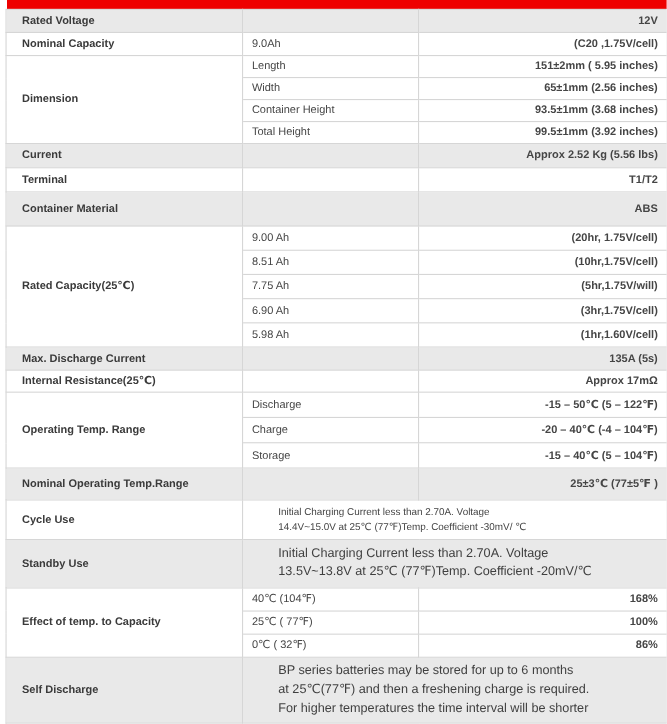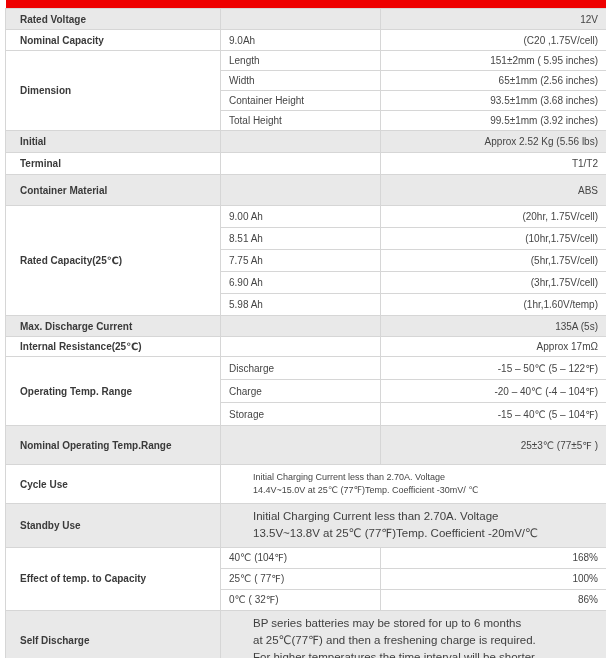--- a/index.html
+++ b/index.html
@@ -19,31 +19,31 @@
     font-size:10px; color:#454545;
     vertical-align:middle;
     overflow:hidden; white-space:nowrap;
   }
   tr.redbar td {
     background:#ee0000; height:8px; padding:0; border:0; border-bottom:1px solid #d6d6d6;
   }
   tr.gray td { background:#e9e9e9; }
   td.lbl { font-weight:bold; color:#3a3a3a; padding:3px 4px 3px 14px; }
   td.mid { padding:3px 4px 3px 8px; }
-  td.val { text-align:right; padding:3px 8px 3px 0; }
+  td.val { text-align:right; padding:3px 8px 3px 0;font-weight:bold; }
   td.txt { padding:4px 8px; white-space:normal; }
   td.txt div { white-space:nowrap;padding-left:24px; }
   .small div { font-size:9px; line-height:1.5; }
   .big div { font-size:11.5px; line-height:1.5; color:#3f3f3f; }
   tr.h21 { height:21px; }
   tr.h20 { height:20px; }
   tr.h22 { height:22px; }
   tr.h23 { height:23px; }
   tr.h31 { height:31px; }
-  tr.h29 { height:39px; }
+  tr.h29 { height:29px; }
   tr.h40 { height:40px;border-radius:20px; }
   tr.h53 { height:53px; }
 </style>
 </head>
 <body>
 
 <div class="wrap">
   <table class="spec">
     <colgroup>
         <col class="c1">
@@ -80,21 +80,21 @@
     <tr class="h20">
       <td class="mid">Container Height</td>
       <td class="val">93.5±1mm (3.68 inches)</td>
     </tr>
     <tr class="h20">
       <td class="mid">Total Height</td>
       <td class="val">99.5±1mm (3.92 inches)</td>
     </tr>
 
     <tr class="gray h22">
-      <td class="lbl">Initial</td>
+      <td class="lbl">Current</td>
       <td class="mid"></td>
       <td class="val">Approx 2.52 Kg (5.56 lbs)</td>
     </tr>
 
     <tr class="h22">
       <td class="lbl">Terminal</td>
       <td class="mid"></td>
       <td class="val">T1/T2</td>
     </tr>
 
@@ -108,29 +108,29 @@
       <td class="lbl" rowspan="5">Rated Capacity(25℃)</td>
       <td class="mid">9.00 Ah</td>
       <td class="val">(20hr, 1.75V/cell)</td>
     </tr>
     <tr class="h22">
       <td class="mid">8.51 Ah</td>
       <td class="val">(10hr,1.75V/cell)</td>
     </tr>
     <tr class="h22">
       <td class="mid">7.75 Ah</td>
-      <td class="val">(5hr,1.75V/cell)</td>
+      <td class="val">(5hr,1.75V/will)</td>
     </tr>
     <tr class="h22">
       <td class="mid">6.90 Ah</td>
       <td class="val">(3hr,1.75V/cell)</td>
     </tr>
     <tr class="h22">
       <td class="mid">5.98 Ah</td>
-      <td class="val">(1hr,1.60V/temp)</td>
+      <td class="val">(1hr,1.60V/cell)</td>
     </tr>
 
     <tr class="gray h21">
       <td class="lbl">Max. Discharge Current</td>
       <td class="mid"></td>
       <td class="val">135A (5s)</td>
     </tr>
 
     <tr class="h20">
       <td class="lbl">Internal Resistance(25℃)</td>

